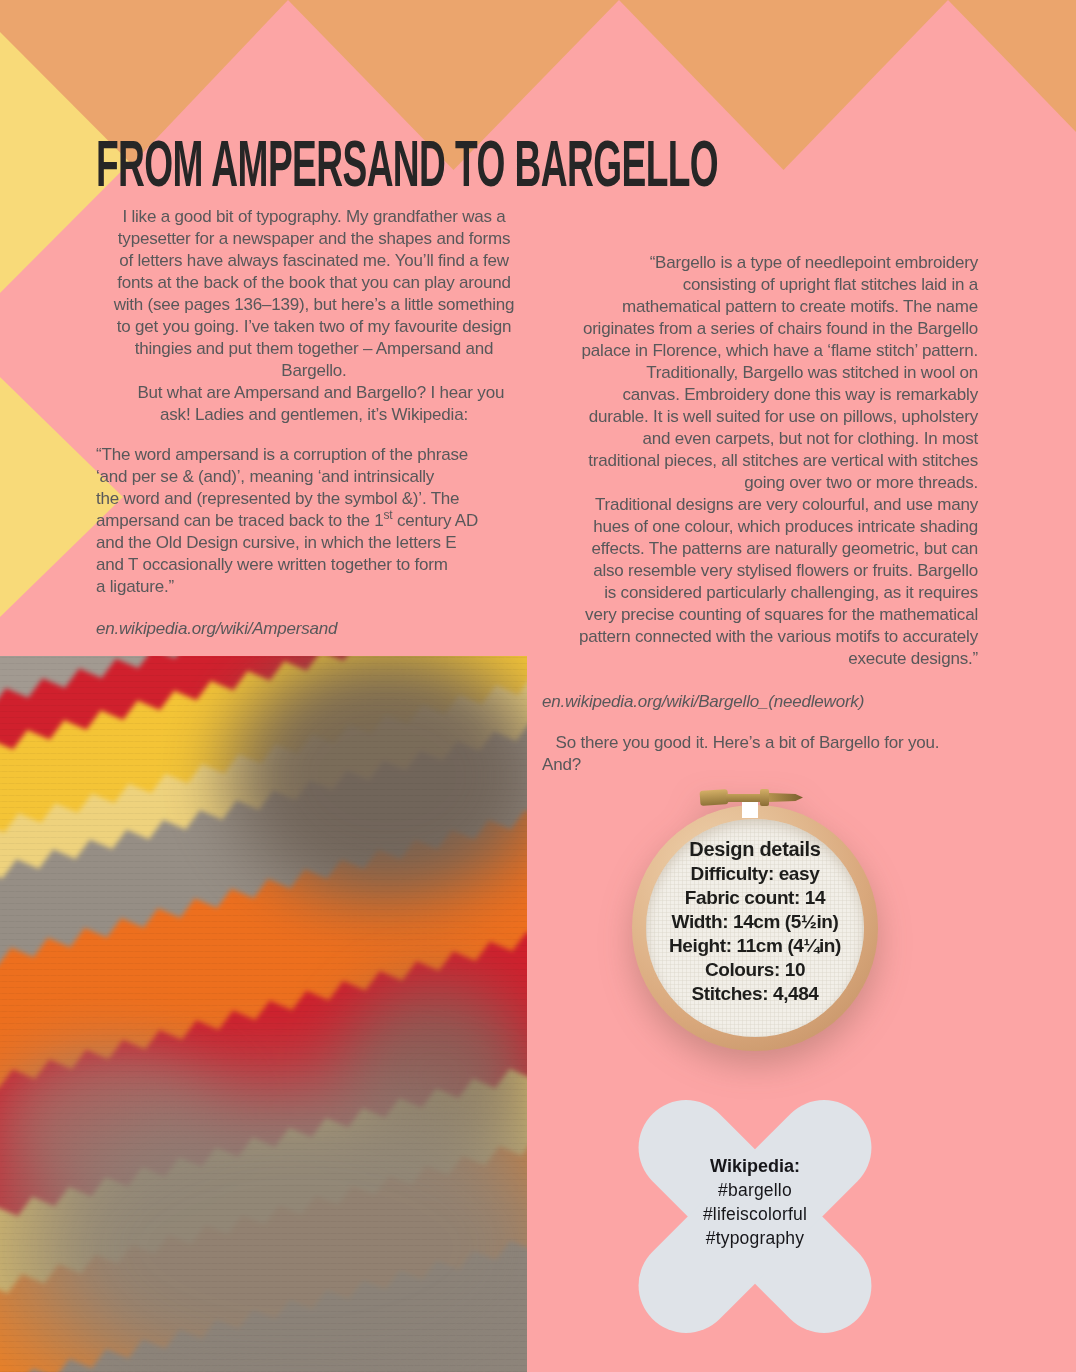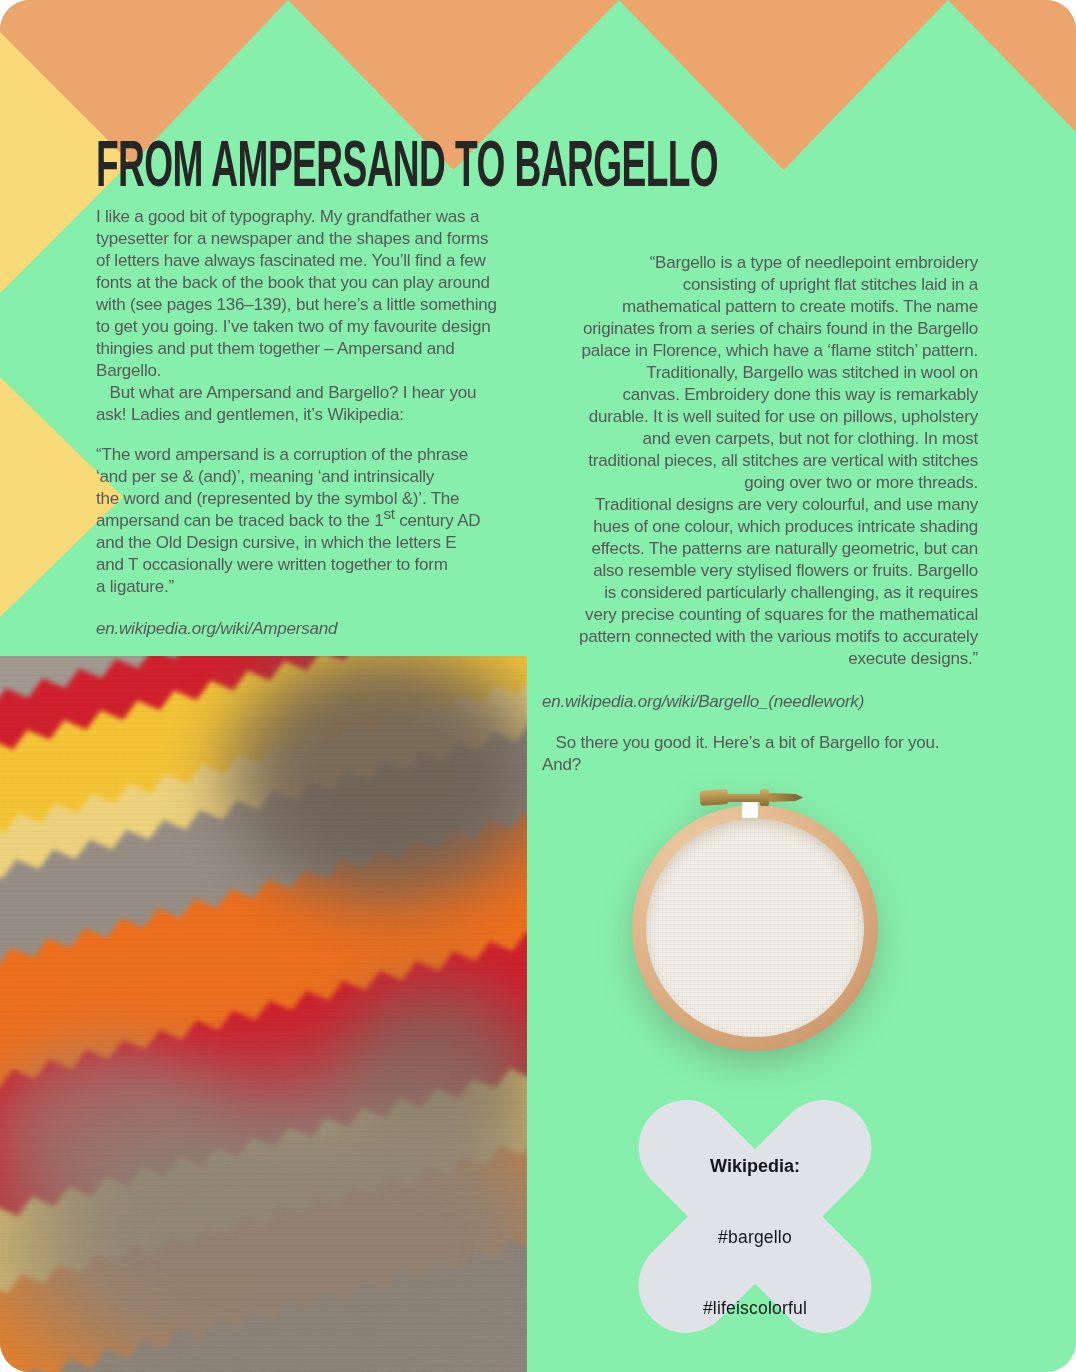--- a/index.html
+++ b/index.html
@@ -1,17 +1,17 @@
 <!DOCTYPE html>
 <html><head>
 <meta charset="utf-8">
 <style>
   html,body{margin:0;padding:0;background:#ffffff;}
-  .page{position:relative;width:1076px;height:1372px;background:#86efac;overflow:hidden;
-        font-family:"Liberation Sans","DejaVu Sans",sans-serif;border-radius:30px;}
+  .page{position:relative;width:1076px;height:1372px;background:#fca5a5;overflow:hidden;
+        font-family:"Liberation Sans","DejaVu Sans",sans-serif;}
 
   
   .tri-down{position:absolute;top:0;height:170px;background:#eba56d;
             clip-path:polygon(0 0,100% 0,50% 100%);}
   .tri1{left:-35px;width:323px;}
   .tri2{left:288px;width:331px;}
   .tri3{left:619px;width:329px;}
   .tri4{left:948px;width:330px;}
 
   .tri-side{position:absolute;left:0;background:#f8da79;
@@ -23,21 +23,21 @@
   .title{position:absolute;left:96px;top:84px;font-size:64px;font-weight:bold;
          color:#262626;letter-spacing:-1px;white-space:nowrap;
          transform:scaleX(0.58);transform-origin:left top;}
 
   
   .txt{position:absolute;font-size:17px;line-height:22px;letter-spacing:-0.2px;
        color:#58585a;white-space:pre-wrap;}
   .col-l{left:96px;width:436px;}
   .col-r{left:542px;width:436px;}
   .src{font-style:italic;text-align:left;width:431px;}
-  .txt sup{font-size:15px;line-height:0;vertical-align:super;}
+  .txt sup{font-size:12px;line-height:0;vertical-align:super;}
 
   
   .photo{position:absolute;left:0;top:656px;width:527px;height:716px;
          overflow:hidden;background:#9c948a;}
   .photo-rot{position:absolute;left:-180px;top:-200px;width:980px;height:1150px;
              transform:rotate(-15deg);filter:blur(2.5px);}
   .stripe{position:relative;width:100%;background:var(--c);}
   .stripe::after{content:"";position:absolute;top:100%;left:0;width:100%;height:30px;
      background-image:linear-gradient(to bottom right,var(--c) 50%,rgba(0,0,0,0) 50.5%),
                       linear-gradient(to bottom left,var(--c) 50%,rgba(0,0,0,0) 50.5%);
@@ -94,37 +94,37 @@
   .hoop-text{position:absolute;left:646px;top:836px;width:218px;text-align:center;color:#1d1d1b;}
   .hoop-text .dd-head{font-size:20px;font-weight:bold;line-height:26px;letter-spacing:-0.3px;}
   .hoop-text .dd-line{font-size:19px;font-weight:bold;line-height:24px;letter-spacing:-0.4px;}
 
   
   .cross-bar{position:absolute;left:610px;top:1169px;width:290px;height:95px;
              border-radius:48px;background:#dfe3e8;}
   .rot45{transform:rotate(45deg);}  .rotm45{transform:rotate(-45deg);}
   .hashtags{position:absolute;left:605px;top:1154px;width:300px;text-align:center;color:#16161a;}
   .ht-head{font-size:18px;font-weight:bold;line-height:24px;}
-  .ht-tag{font-size:17.5px;line-height:24px;letter-spacing:0.2px;margin-top:47px;}
+  .ht-tag{font-size:17.5px;line-height:24px;letter-spacing:0.2px;}
 </style>
 </head>
 <body>
 
 <div class="page">
 
   <div class="tri-down tri1"></div>
   <div class="tri-down tri2"></div>
   <div class="tri-down tri3"></div>
   <div class="tri-down tri4"></div>
   <div class="tri-side triY1"></div>
   <div class="tri-side triY2"></div>
 
   <h1 class="title">FROM AMPERSAND TO BARGELLO</h1>
 
-  <p class="txt col-l" style="top:189px;">I like a good bit of typography. My grandfather was a
+  <p class="txt col-l" style="top:189px;text-align:center;">I like a good bit of typography. My grandfather was a
 typesetter for a newspaper and the shapes and forms
 of letters have always fascinated me. You’ll find a few
 fonts at the back of the book that you can play around
 with (see pages 136–139), but here’s a little something
 to get you going. I’ve taken two of my favourite design
 thingies and put them together – Ampersand and
 Bargello.
    But what are Ampersand and Bargello? I hear you
 ask! Ladies and gentlemen, it’s Wikipedia:</p>
   <p class="txt col-l" style="top:427px;"><span>“The word ampersand is a corruption of the phrase
@@ -183,20 +183,29 @@
     <div class="hoop-ring"></div>
     <div class="hoop-fabric"></div>
     <div class="hoop-gap"></div>
     <div class="clamp">
       <div class="clamp-body"></div>
         <div class="clamp-stem"></div>
       <div class="clamp-collar"></div>
         <div class="clamp-screw"></div>
     </div>
   </div>
+  <div class="hoop-text">
+    <div class="dd-head">Design details</div>
+    <div class="dd-line">Difficulty: easy</div>
+    <div class="dd-line">Fabric count: 14</div>
+    <div class="dd-line">Width: 14cm (5½in)</div>
+    <div class="dd-line">Height: 11cm (4¼in)</div>
+    <div class="dd-line">Colours: 10</div>
+    <div class="dd-line">Stitches: 4,484</div>
+  </div>
 
   <div class="cross-bar rot45"></div>
   <div class="cross-bar rotm45"></div>
   <div class="hashtags">
     <div class="ht-head">Wikipedia:</div>
     <div class="ht-tag">#bargello</div>
     <div class="ht-tag">#lifeiscolorful</div>
     <div class="ht-tag">#typography</div>
   </div>
 

